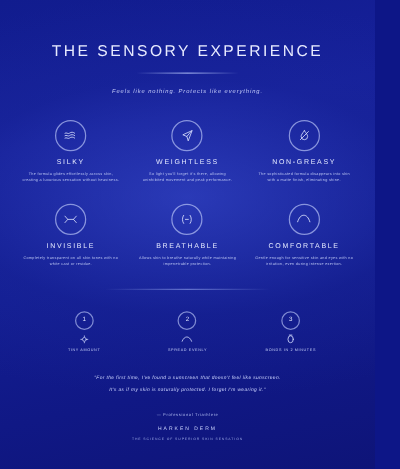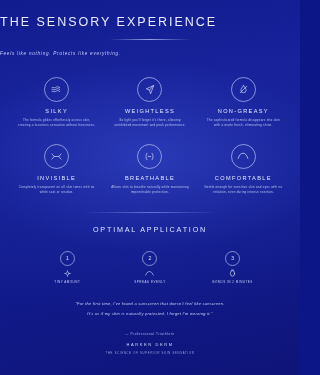--- a/index.html
+++ b/index.html
@@ -19,22 +19,22 @@
     width: 300px;
     height: 375px;
     background:
       radial-gradient(ellipse 150% 60% at 50% 42%, rgba(60,80,210,0.55) 0%, rgba(30,45,160,0.25) 42%, rgba(13,22,135,0) 72%),
       linear-gradient(168deg, #111c8e 0%, #16209a 28%, #131d92 55%, #101885 78%, #0e1478 100%);
     box-sizing: border-box;
     overflow: hidden;
   }
   
   .hero {
-    padding-top: 16px;
-    text-align: left;
+    padding-top: 35px;
+    text-align: center;
   }
   .hero-title {
     font-size: 12.5px;
     letter-spacing: 2.0px;
     font-weight: 400;
     color: #e8ebff;
     margin: 0;
     line-height: 1.1;
   }
   .hero-rule {
@@ -262,21 +262,20 @@
           <path d="M3 13.5c1.6-5 4-7.5 7-7.5s5.4 2.5 7 7.5"></path>
         </svg>
       </div>
       <div class="feature-name">COMFORTABLE</div>
       <div class="feature-desc">Gentle enough for sensitive skin and eyes with no irritation, even during intense exertion.</div>
     </div>
 
   </div>
 
   <div class="section-rule"></div>
-  <h2 class="section-heading">OPTIMAL APPLICATION</h2>
 
   <div class="steps">
 
     <div class="step">
       <div class="step-badge">1</div>
       <div class="step-glyph">
         <svg width="7" height="7" viewBox="0 0 12 12" fill="none" stroke="#d3dbff" stroke-width="1" stroke-linecap="round">
           <circle cx="6" cy="6" r="2.6"></circle>
           <path d="M6 1.2v1.4M6 9.4v1.4M1.2 6h1.4M9.4 6h1.4"></path>
         </svg>

